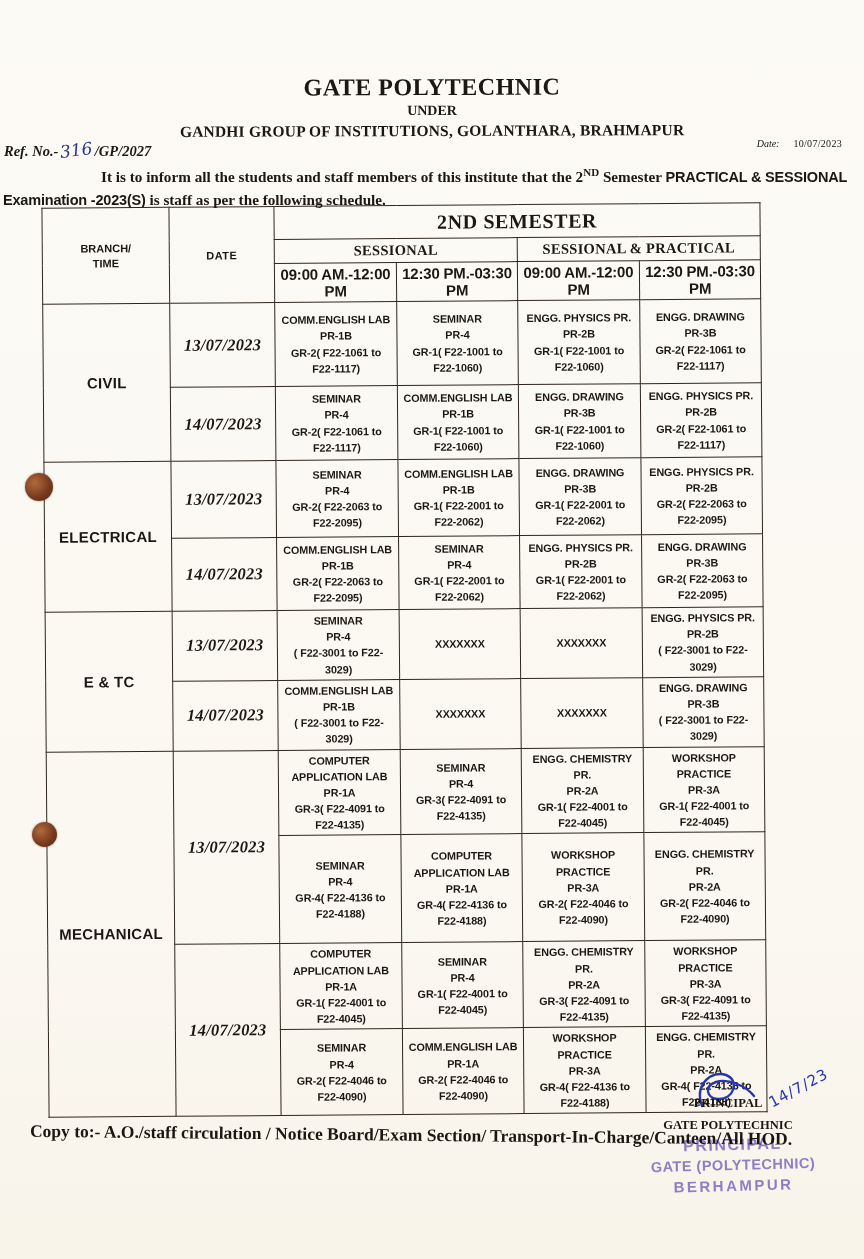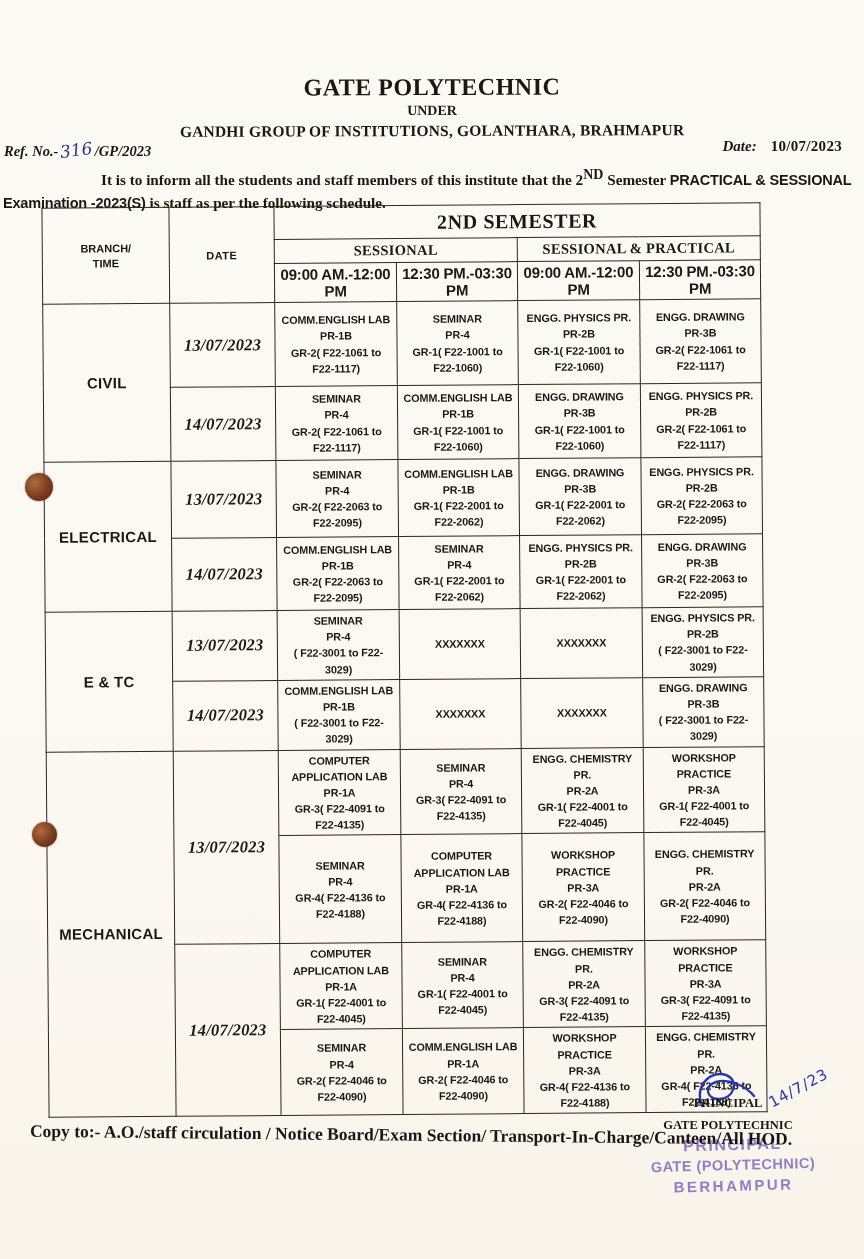--- a/index.html
+++ b/index.html
@@ -14,25 +14,25 @@
   .hdr{position:absolute;top:74px;left:0;width:864px;text-align:center;transform:rotate(-0.2deg);}
   .hdr .title{font-size:24px;font-weight:bold;letter-spacing:.5px;}
   .hdr .under{font-size:14px;font-weight:bold;margin-top:2px;}
   .hdr .group{font-size:15.5px;font-weight:bold;margin-top:3px;letter-spacing:.2px;}
   .refrow{position:absolute;top:138px;left:0;width:864px;height:22px;}
   .ref-left{position:absolute;left:4px;top:2px;font-size:14.5px;font-weight:bold;font-style:italic;}
   .ref-hand{display:inline-block;font-family:"DejaVu Serif",serif;font-style:italic;font-weight:normal;
     font-size:17px;color:#2b3490;transform:rotate(-7deg);margin:0 2px;}
   .notice{position:absolute;left:0;right:0;top:6px;text-align:center;font-size:14px;font-weight:bold;
     text-decoration:underline;letter-spacing:.5px;}
-  .date-right{position:absolute;right:22px;top:0;font-size:15px;font-weight:bold;font-style:italic;}
+  .date-right{position:absolute;right:22px;top:0;font-size:10px;font-weight:normal;font-style:italic;}
   .date-right .dval{font-style:normal;margin-left:14px;letter-spacing:.3px;}
   .intro{position:absolute;top:164px;left:0;width:860px;padding-left:3px;text-indent:98px;
     font-size:15.2px;font-weight:bold;line-height:1.5;}
-  .intro sup{font-size:14px;text-align:center;}
+  .intro sup{font-size:11px;text-align:center;}
   .intro .strong{font-family:"Liberation Sans",sans-serif;font-size:14.5px;letter-spacing:-.2px;}
 
   
   table.sched{position:absolute;top:205px;left:45px;width:718px;border-collapse:collapse;
     transform:rotate(-0.45deg);table-layout:fixed;}
   table.sched td,table.sched th{border:1.4px solid #2e261c;vertical-align:middle;text-align:center;
     padding:2px 3px;white-space:pre-line;overflow:hidden;}
   .h-branch{font-family:"Liberation Sans",sans-serif;font-size:11px;font-weight:bold;line-height:1.35;}
   .h-date{font-family:"Liberation Sans",sans-serif;font-size:11px;font-weight:bold;letter-spacing:.5px;}
   .h-sem{font-size:20px;font-weight:bold;letter-spacing:.6px;}
@@ -72,21 +72,21 @@
 <div class="sheet">
 
   <div class="hdr">
     <div class="title">GATE POLYTECHNIC</div>
     <div class="under">UNDER</div>
     <div class="group">GANDHI GROUP OF INSTITUTIONS, GOLANTHARA, BRAHMAPUR</div>
   </div>
 
   <div class="refrow">
     <div class="ref-left">
-      <span>Ref. No.-</span><span class="ref-hand">316</span><span>/GP/2023</span>
+      <span>Ref. No.-</span><span class="ref-hand">316</span><span>/GP/2027</span>
     </div>
     <div class="date-right">
       <span>Date:</span><span class="dval">10/07/2023</span>
     </div>
   </div>
 
   <div class="intro">
     <span>It is to inform all the students and staff members of this institute that the 2</span><sup>ND</sup><span> Semester </span><span class="strong">PRACTICAL &amp; SESSIONAL Examination -2023(S)</span><span> is staff as per the following schedule.</span>
   </div>
 

